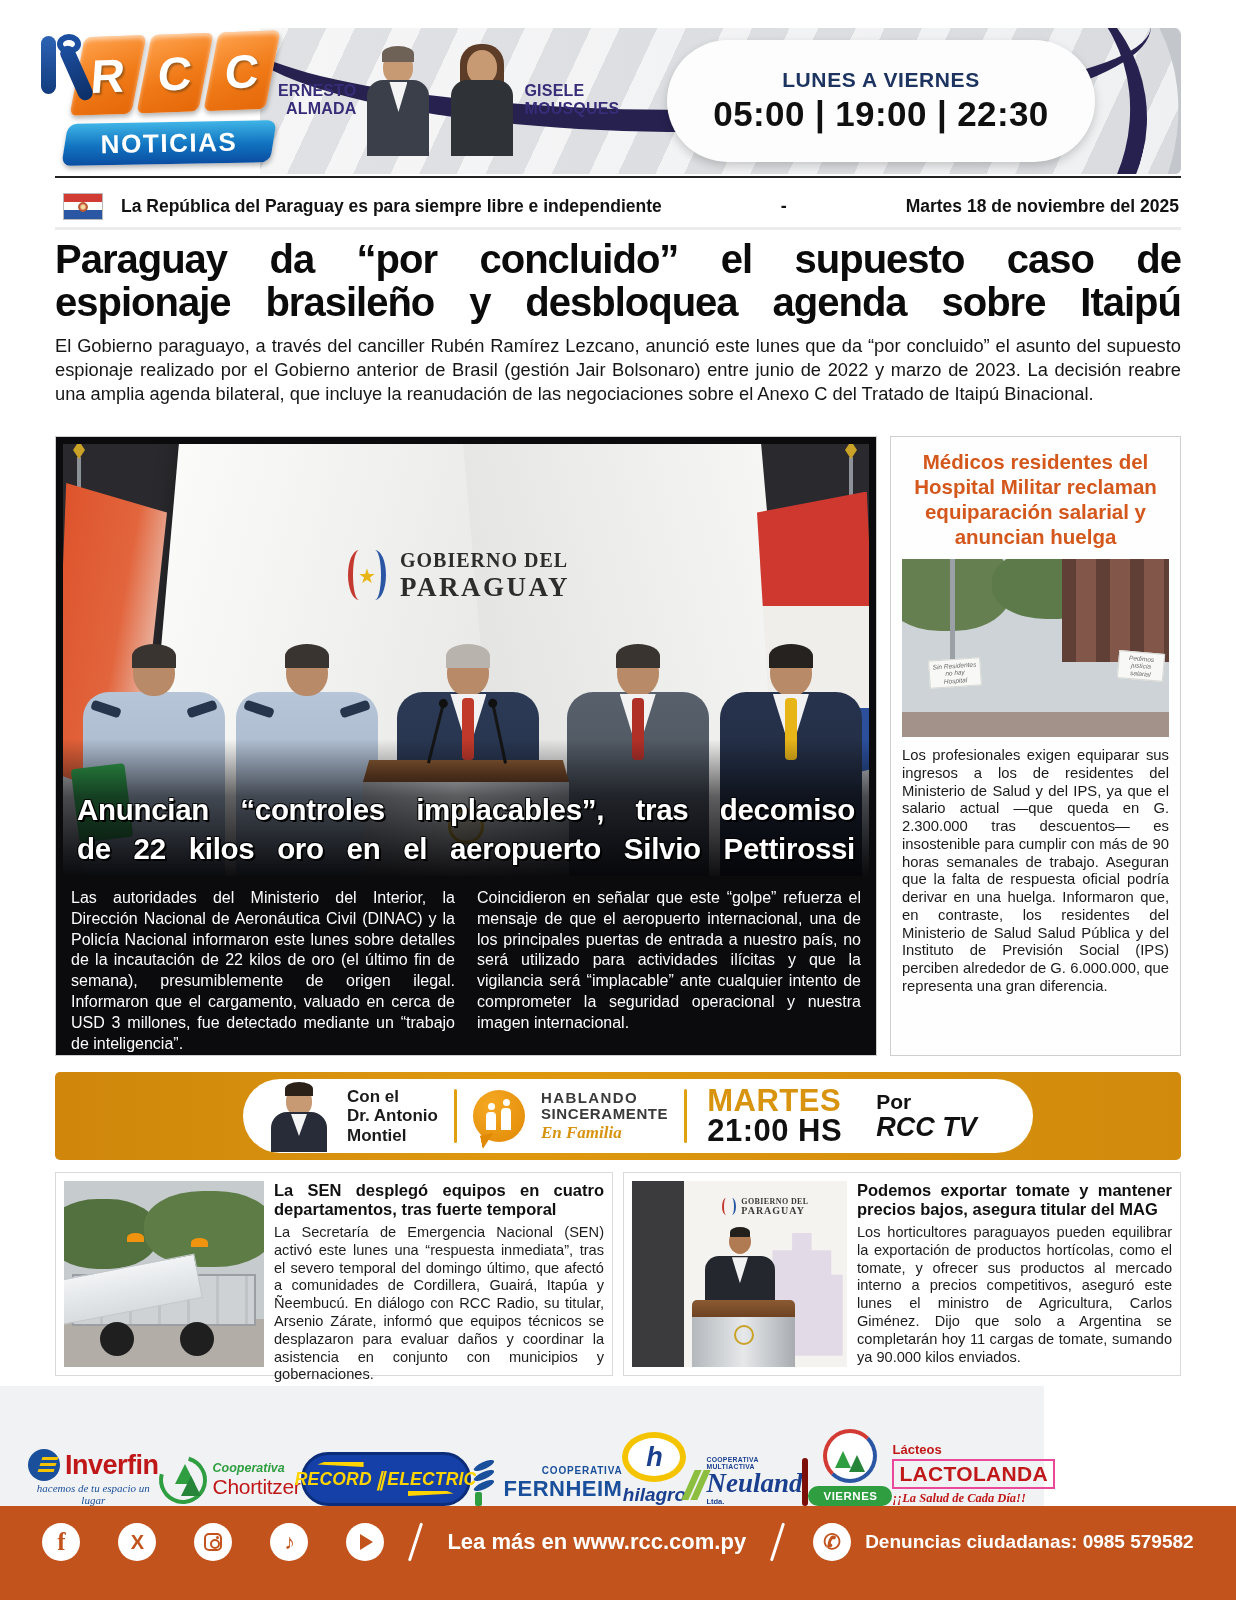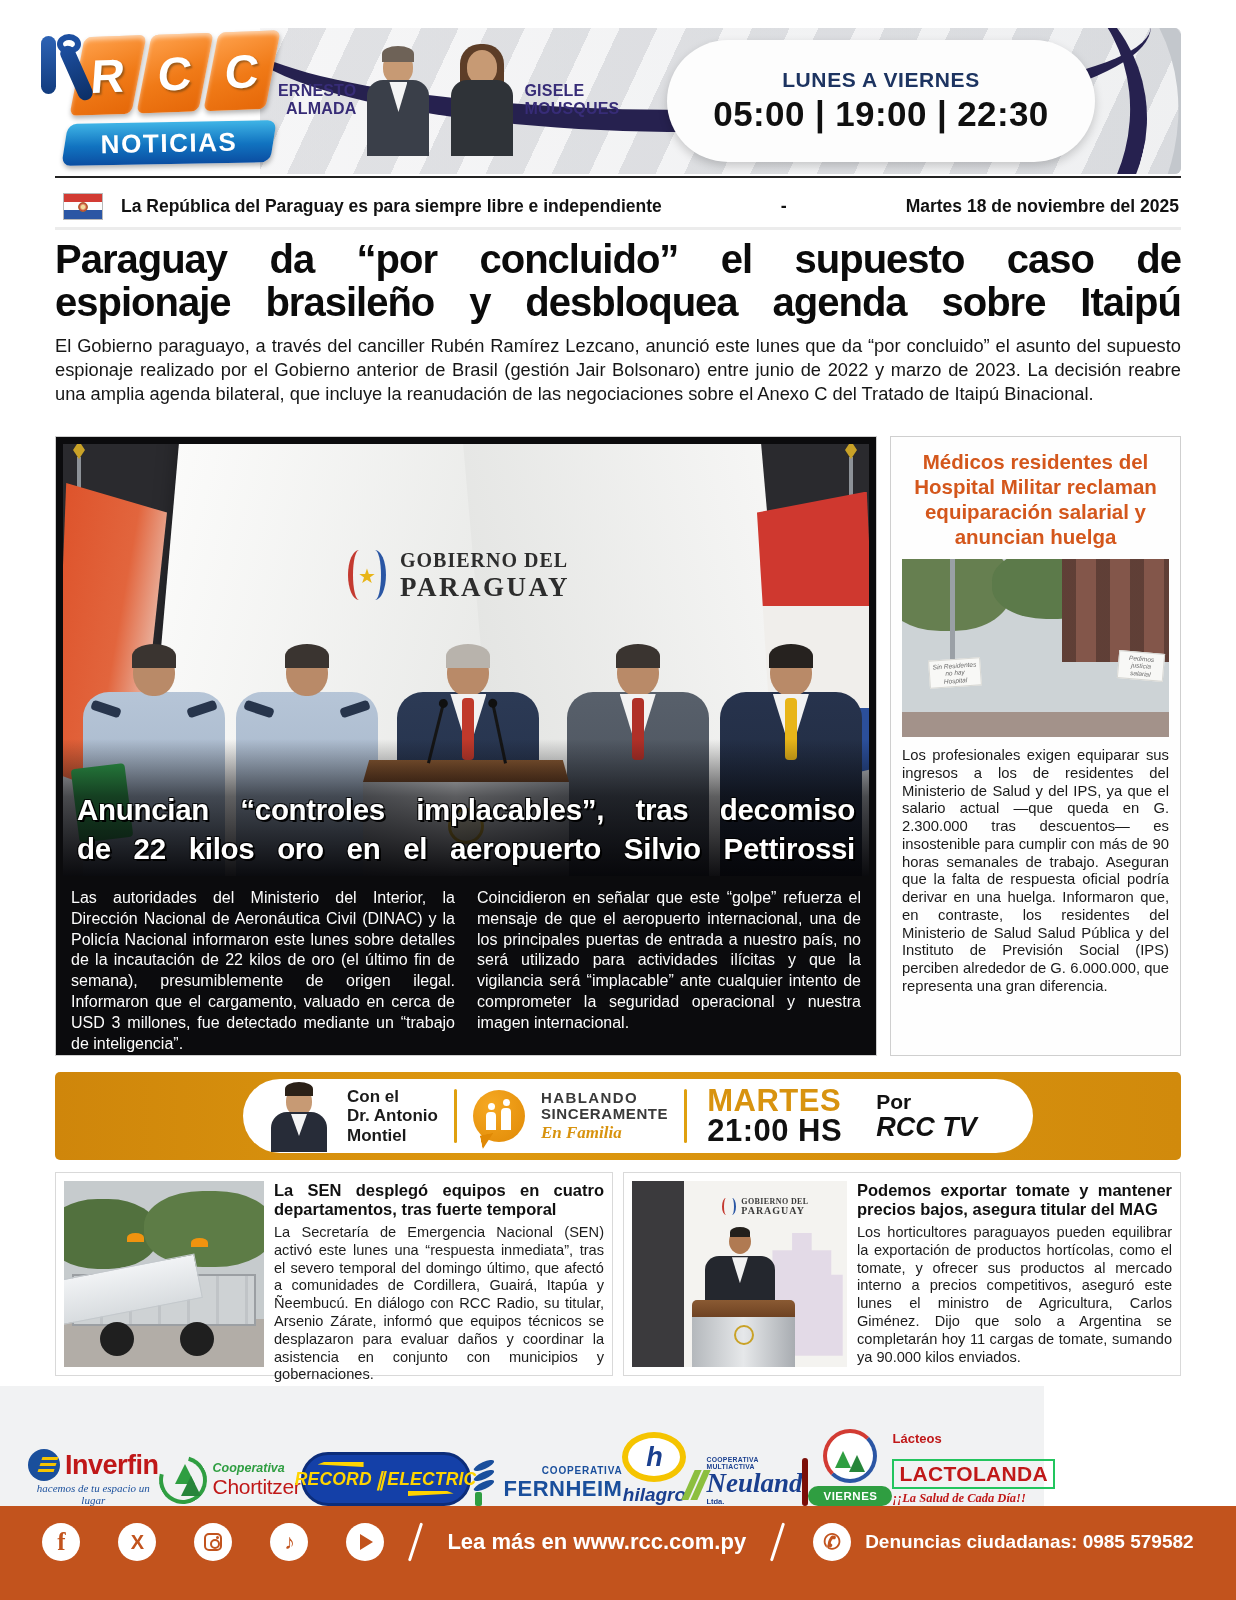--- a/index.html
+++ b/index.html
@@ -289,22 +289,22 @@
   .sp-classic span { font-family:"Liberation Serif",serif; font-style:italic; font-weight:700; font-size:25px; color:#fff;
       text-shadow:1px 2px 2px rgba(0,0,0,.5); position:relative; }
   .sp-fecoprod .circ { width:54px; height:54px; border-radius:50%; margin:0 auto; position:relative;
       border:4px solid; border-color:#d23b33 #2b56a4 #2b56a4 #d23b33; background:#fff; }
   .sp-fecoprod .circ i { position:absolute; top:10px; width:0; height:0; border:8px solid transparent; border-bottom:17px solid #2f9e41; }
   .sp-fecoprod .circ i.f1 { left:8px; } .sp-fecoprod .circ i.f2 { left:22px; top:14px; border-bottom-color:#27853a; }
   .fec-pill { margin:3px auto 0; width:84px; height:20px; border-radius:10px; background:#2f9e41; color:#fff;
       font-size:11.5px; font-weight:800; line-height:20px; letter-spacing:.5px; }
   .sp-lactolanda { text-align:left; }
   .lac-small { font-size:13px; font-weight:800; color:#c01818; }
-  .lac-name { display:inline-block; font-size:21px; font-weight:800; color:#c01818; border:2px solid #22c55e;
-      padding:1px 5px; letter-spacing:.3px; margin-top:13px; }
+  .lac-name { display:inline-block; font-size:21px; font-weight:800; color:#c01818; border:2px solid #ec4899;
+      padding:1px 5px; letter-spacing:.3px; margin-top:2px; }
   .lac-tag { font-family:"Liberation Serif",serif; font-style:italic; font-weight:700; font-size:12.5px; color:#c01818; margin-top:2px; }
 
   
   .footer { position:absolute; left:0; top:1506px; width:1236px; height:94px; background:#c2531d; }
   .footer-inner { display:flex; align-items:center; justify-content:center; gap:14px; padding-top:16px; }
   .soc { width:38px; height:38px; border-radius:50%; background:#fff; display:flex; align-items:center;
       justify-content:center; color:#c2531d; font-weight:800; flex:none; }
   .soc + .soc { margin-left:24px; }
   .soc.fb { font-family:"Liberation Serif",serif; font-size:25px; }
   .soc.xx { font-size:20px; }

